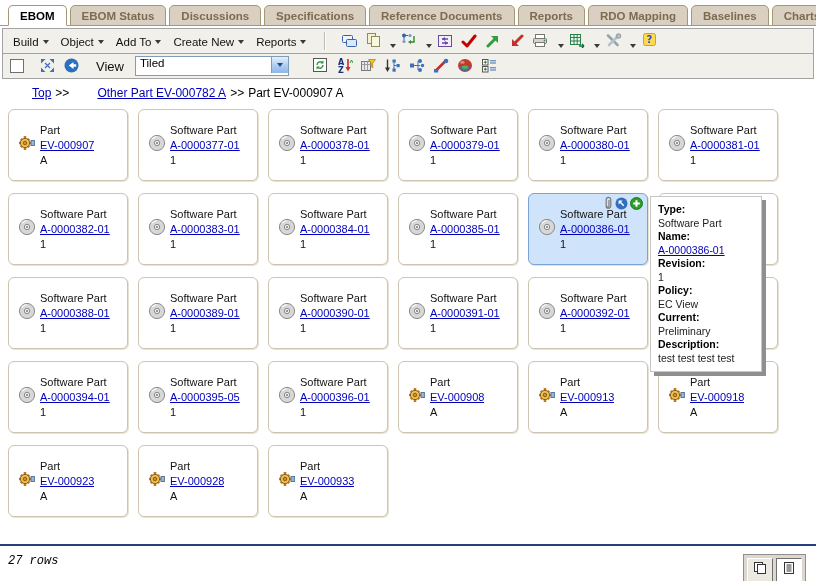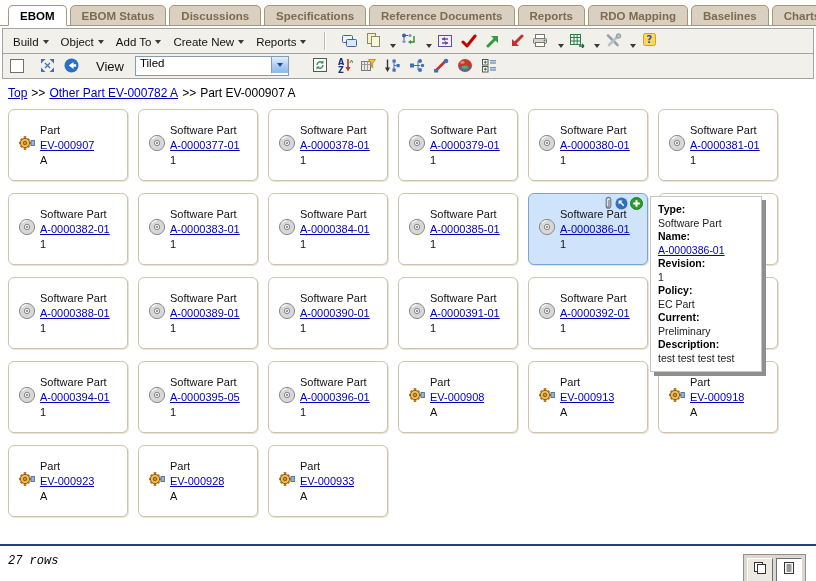--- a/index.html
+++ b/index.html
@@ -26,21 +26,21 @@
   .viewlbl{font-size:13px;color:#111;margin:0 4px 0 6px;}
   .chk{width:12px;height:12px;background:#fff;border:1px solid #707070;margin:0 4px 0 2px;}
   .xpsel{display:inline-flex;align-items:flex-start;width:152px;height:18px;background:#fff;border:1px solid #7f9db9;font-size:11.5px;}
   .xpsel .sel-text{flex:1;padding:0 4px;color:#000;}
   .xpsel .sel-arr{width:16px;height:16px;margin:0;background:linear-gradient(#e3f0fd,#a9c9f0 60%,#8fb6e8);border-left:1px solid #7f9db9;
         display:flex;align-items:center;justify-content:center;}
   .sel-arr i{width:0;height:0;border-left:3.5px solid transparent;border-right:3.5px solid transparent;border-top:4.5px solid #1b4e91;}
 
   
   .crumbs{padding:7px 8px 5px;font-size:12px;color:#000;}
-  .crumbs a{color:#0000bb;text-decoration:underline;cursor:pointer;}
+  .crumbs a{color:#0000bb;text-decoration:underline;cursor:pointer;margin-left:24px;}
   .crumbs .sep{margin:0 4px;}
 
   
   .grid{position:relative;margin:4px 0 0 8px;display:grid;grid-template-columns:repeat(6,120px);
         grid-auto-rows:72px;gap:12px 10px;width:800px;}
   .tile{background:#fff;border:1px solid #cdc5b2;border-radius:6px;box-shadow:1px 1px 0 #e8e2d2;
         display:flex;align-items:center;padding:0 4px 0 5px;position:relative;}
   .tile.selected{background:#cfe3fb;border-color:#7aa3d6;}
   .tile .ticon{width:26px;display:flex;justify-content:center;flex:none;}
   .tile .ttxt{font-size:11px;color:#111;line-height:15px;overflow:hidden;}
@@ -733,21 +733,21 @@
     </div>
 
   <div class="tooltip" id="tooltip">
       <div class="tl">Type:</div>
       <div class="tv"><span>Software Part</span></div>
       <div class="tl">Name:</div>
       <div class="tv"><a>A-0000386-01</a></div>
       <div class="tl">Revision:</div>
       <div class="tv"><span>1</span></div>
       <div class="tl">Policy:</div>
-      <div class="tv"><span>EC Part</span></div>
+      <div class="tv"><span>EC View</span></div>
       <div class="tl">Current:</div>
       <div class="tv"><span>Preliminary</span></div>
       <div class="tl">Description:</div>
       <div class="tv"><span>test test test test</span></div>
     </div>
 
   <div class="bottom-line"></div>
   <div class="footer">
     <span class="rows">27 rows</span>
     <span class="viewbtns" id="viewbtns">

